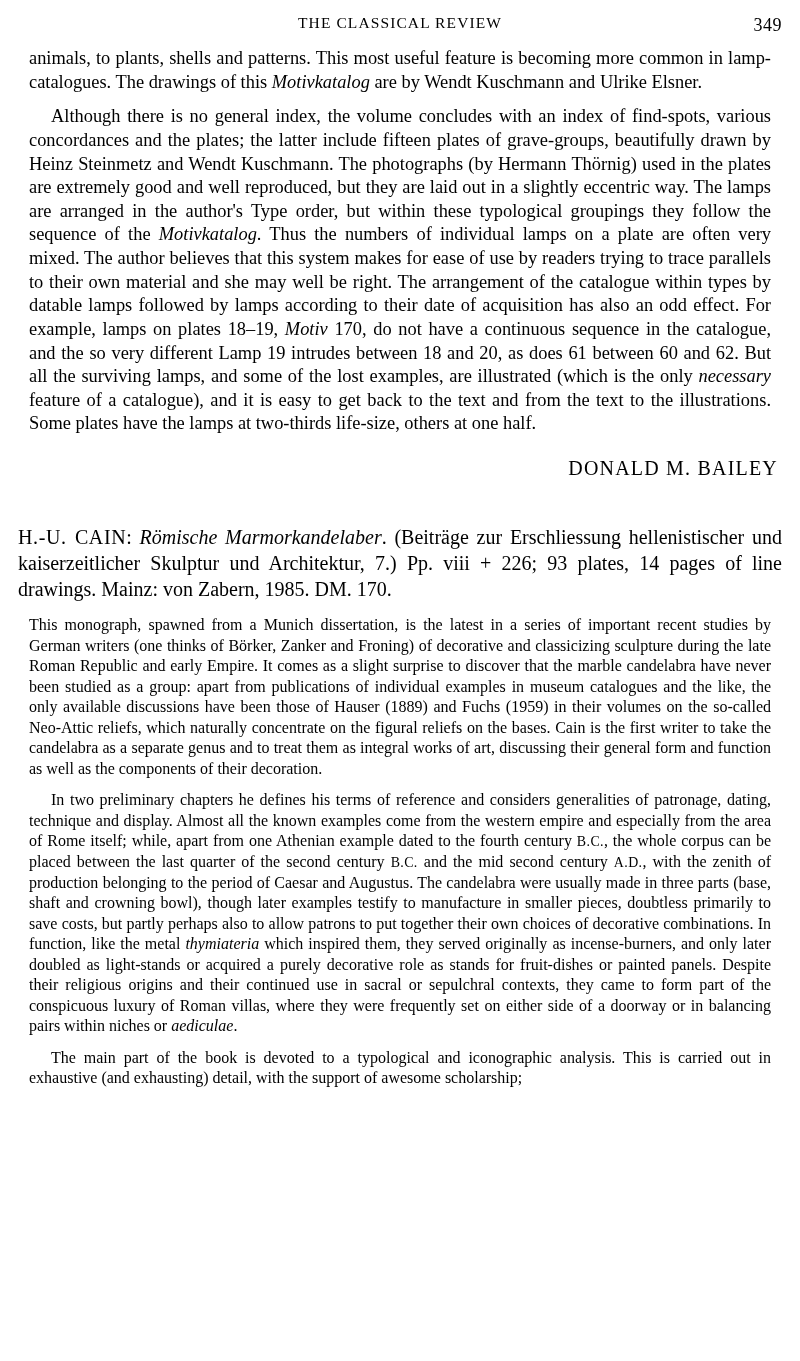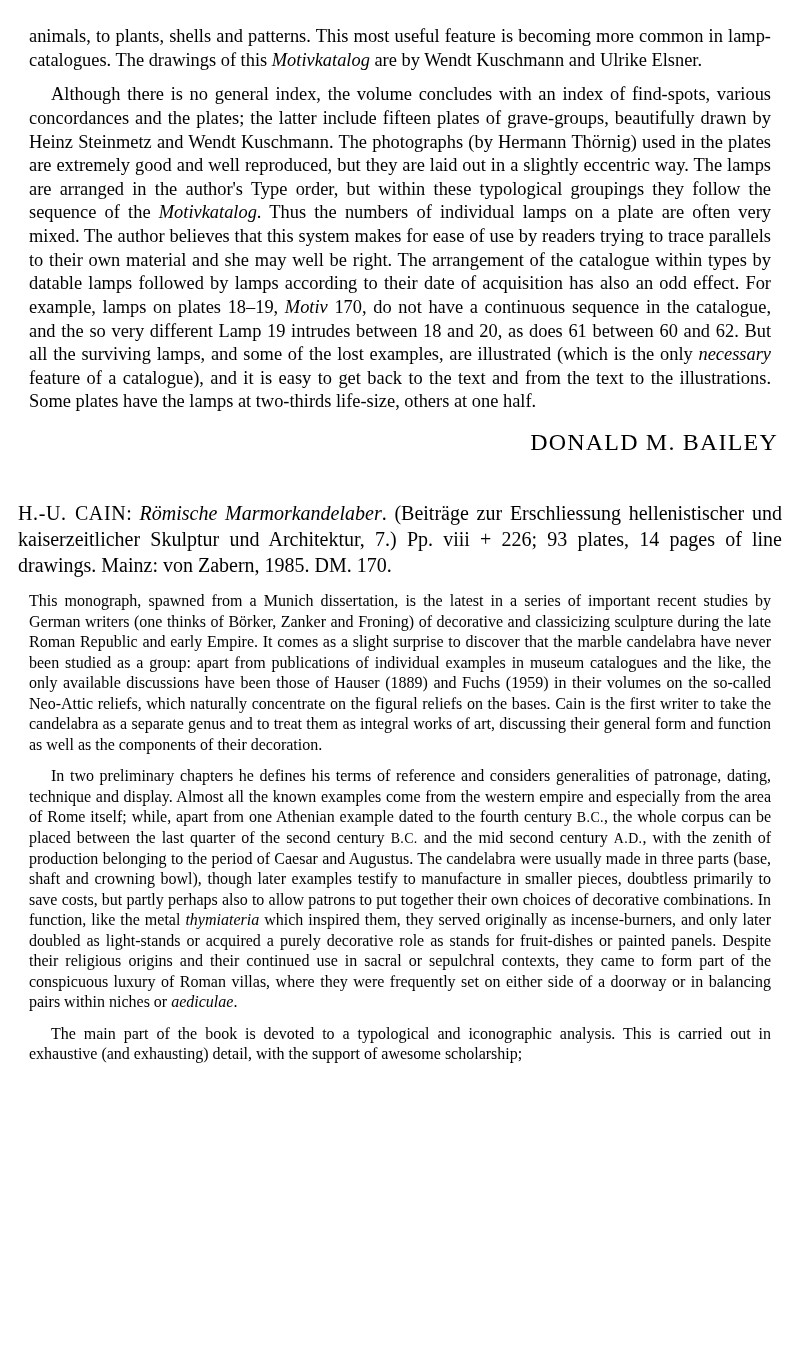--- a/index.html
+++ b/index.html
@@ -47,23 +47,23 @@
     font-size: 18.4px;
     line-height: 1.284;
     text-align: justify;
     text-justify: inter-word;
     hyphens: manual;
   }
   .body-text p.indent {
     text-indent: 22px;
   }
   .byline {
-    margin-top: 15px;
+    margin-top: 21px;
     text-align: right;
-    font-size: 24px;
+    font-size: 20px;
     letter-spacing: 1.2px;
     padding-right: 4px;
   }
   .review-head {
     margin-top: 44px;
     font-size: 20px;
     line-height: 1.30;
     text-align: justify;
   }
   .review-head .smallcaps {
@@ -86,20 +86,24 @@
     font-variant: small-caps;
     font-size: 0.87em;
     letter-spacing: 0.4px;
   }
 </style>
 </head>
 <body>
 
 <div class="page">
 
+  <div class="running-head">
+    <span class="title">THE CLASSICAL REVIEW</span>
+    <span class="folio">349</span>
+  </div>
 
   <div class="body-text">
 
     <p>animals, to plants, shells and patterns. This most useful feature is becoming more common in lamp-catalogues. The drawings of this <i class="it">Motivkatalog</i> are by Wendt Kuschmann and Ulrike Elsner.</p>
 
     <p class="indent">Although there is no general index, the volume concludes with an index of find-spots, various concordances and the plates; the latter include fifteen plates of grave-groups, beautifully drawn by Heinz Steinmetz and Wendt Kuschmann. The photographs (by Hermann Thörnig) used in the plates are extremely good and well reproduced, but they are laid out in a slightly eccentric way. The lamps are arranged in the author's Type order, but within these typological groupings they follow the sequence of the <i class="it">Motivkatalog</i>. Thus the numbers of individual lamps on a plate are often very mixed. The author believes that this system makes for ease of use by readers trying to trace parallels to their own material and she may well be right. The arrangement of the catalogue within types by datable lamps followed by lamps according to their date of acquisition has also an odd effect. For example, lamps on plates 18–19, <i class="it">Motiv</i> 170, do not have a continuous sequence in the catalogue, and the so very different Lamp 19 intrudes between 18 and 20, as does 61 between 60 and 62. But all the surviving lamps, and some of the lost examples, are illustrated (which is the only <i class="it">necessary</i> feature of a catalogue), and it is easy to get back to the text and from the text to the illustrations. Some plates have the lamps at two-thirds life-size, others at one half.</p>
 
 
     <div class="byline">DONALD M. BAILEY</div>
   </div>

